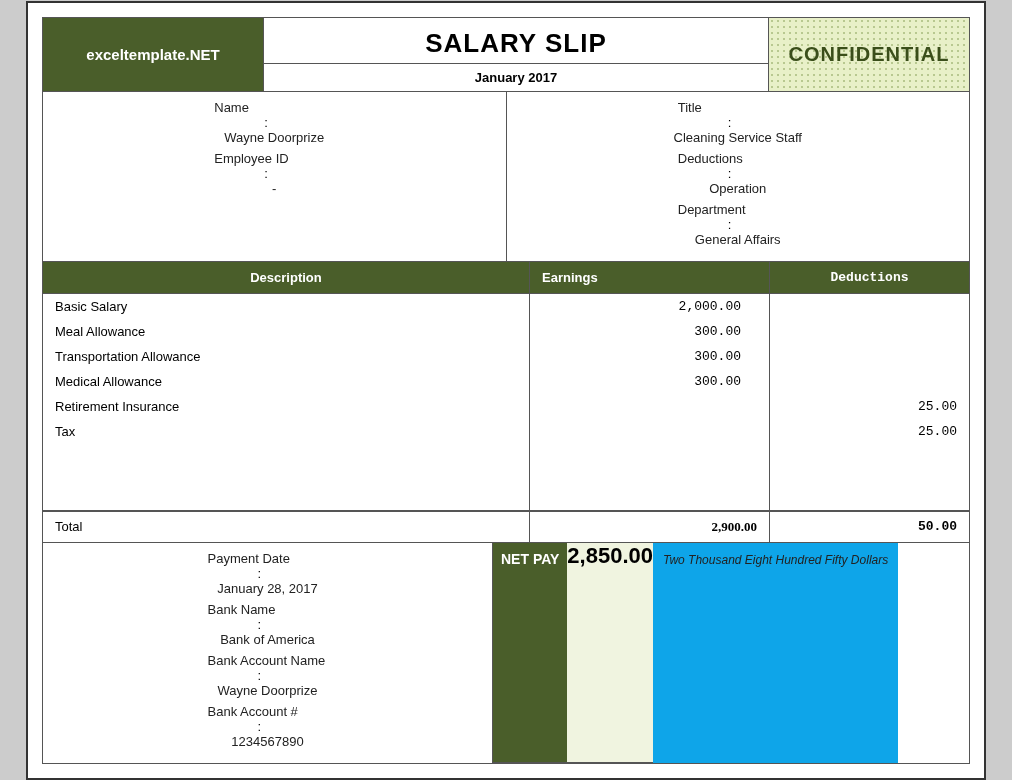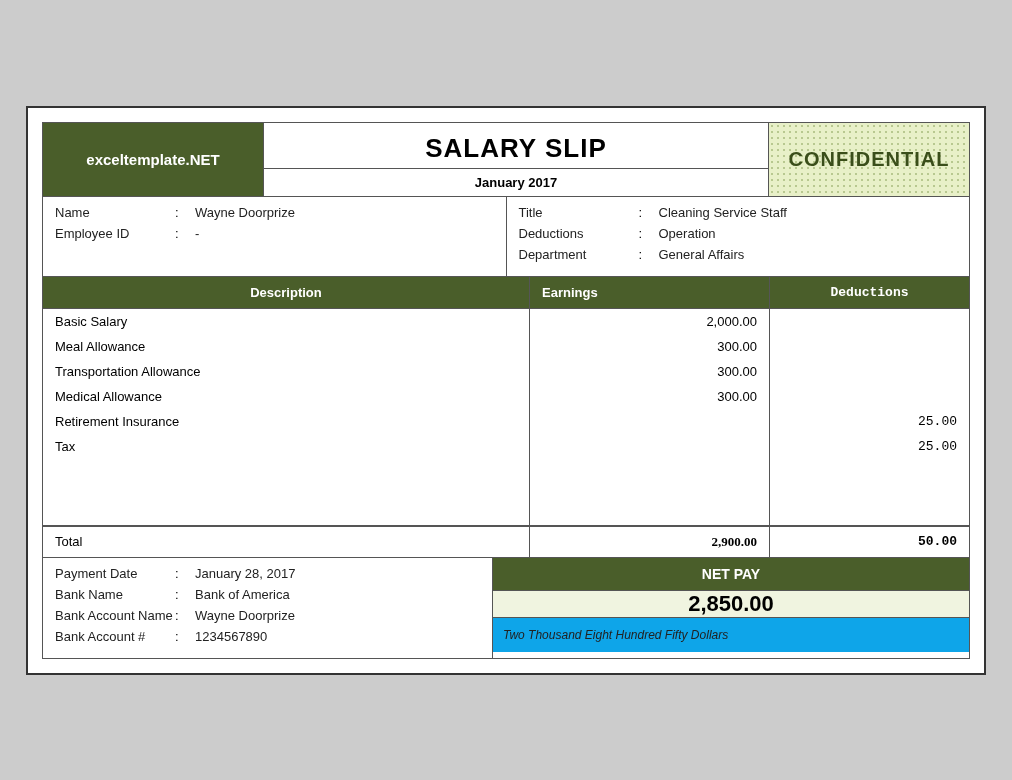--- a/index.html
+++ b/index.html
@@ -80,20 +80,21 @@
       flex: 1;
       padding: 8px 12px;
     }
     .info-right {
       border-left: 1.5px solid #555;
     }
     .info-row {
       display: flex;
       margin-bottom: 6px;
       align-items: center;
+      flex-direction: column;
     }
     .info-label {
       width: 120px;
       flex-shrink: 0;
       color: #222;
     }
     .info-colon {
       width: 20px;
       flex-shrink: 0;
     }
@@ -137,21 +138,22 @@
     .salary-row {
       display: flex;
       border-bottom: none;
     }
     .salary-row .col-desc {
       text-align: left;
       padding: 5px 12px;
     }
     .salary-row .col-earnings {
       text-align: right;
-      padding: 5px 12px;
+      padding: 5px 28px;
+      font-family: Liberation Mono, monospace;
     }
     .salary-row .col-deductions {
       text-align: right;
       padding: 5px 12px;
     }
     
     .total-row {
       display: flex;
       border: 1.5px solid #555;
       border-top: 1.5px solid #555;
@@ -180,21 +182,21 @@
     }
     .payment-info {
       flex: 1;
       padding: 8px 12px;
       border-right: 1.5px solid #555;
     }
     .net-pay-section {
       width: 476px;
       flex-shrink: 0;
       display: flex;
-      flex-direction: column;
+      flex-direction: row;
     }
     .net-pay-header {
       background: #4a5e2a;
       color: #fff;
       font-weight: bold;
       text-align: center;
       padding: 8px;
       font-size: 14px;
       border-bottom: 1.5px solid #555;
     }

